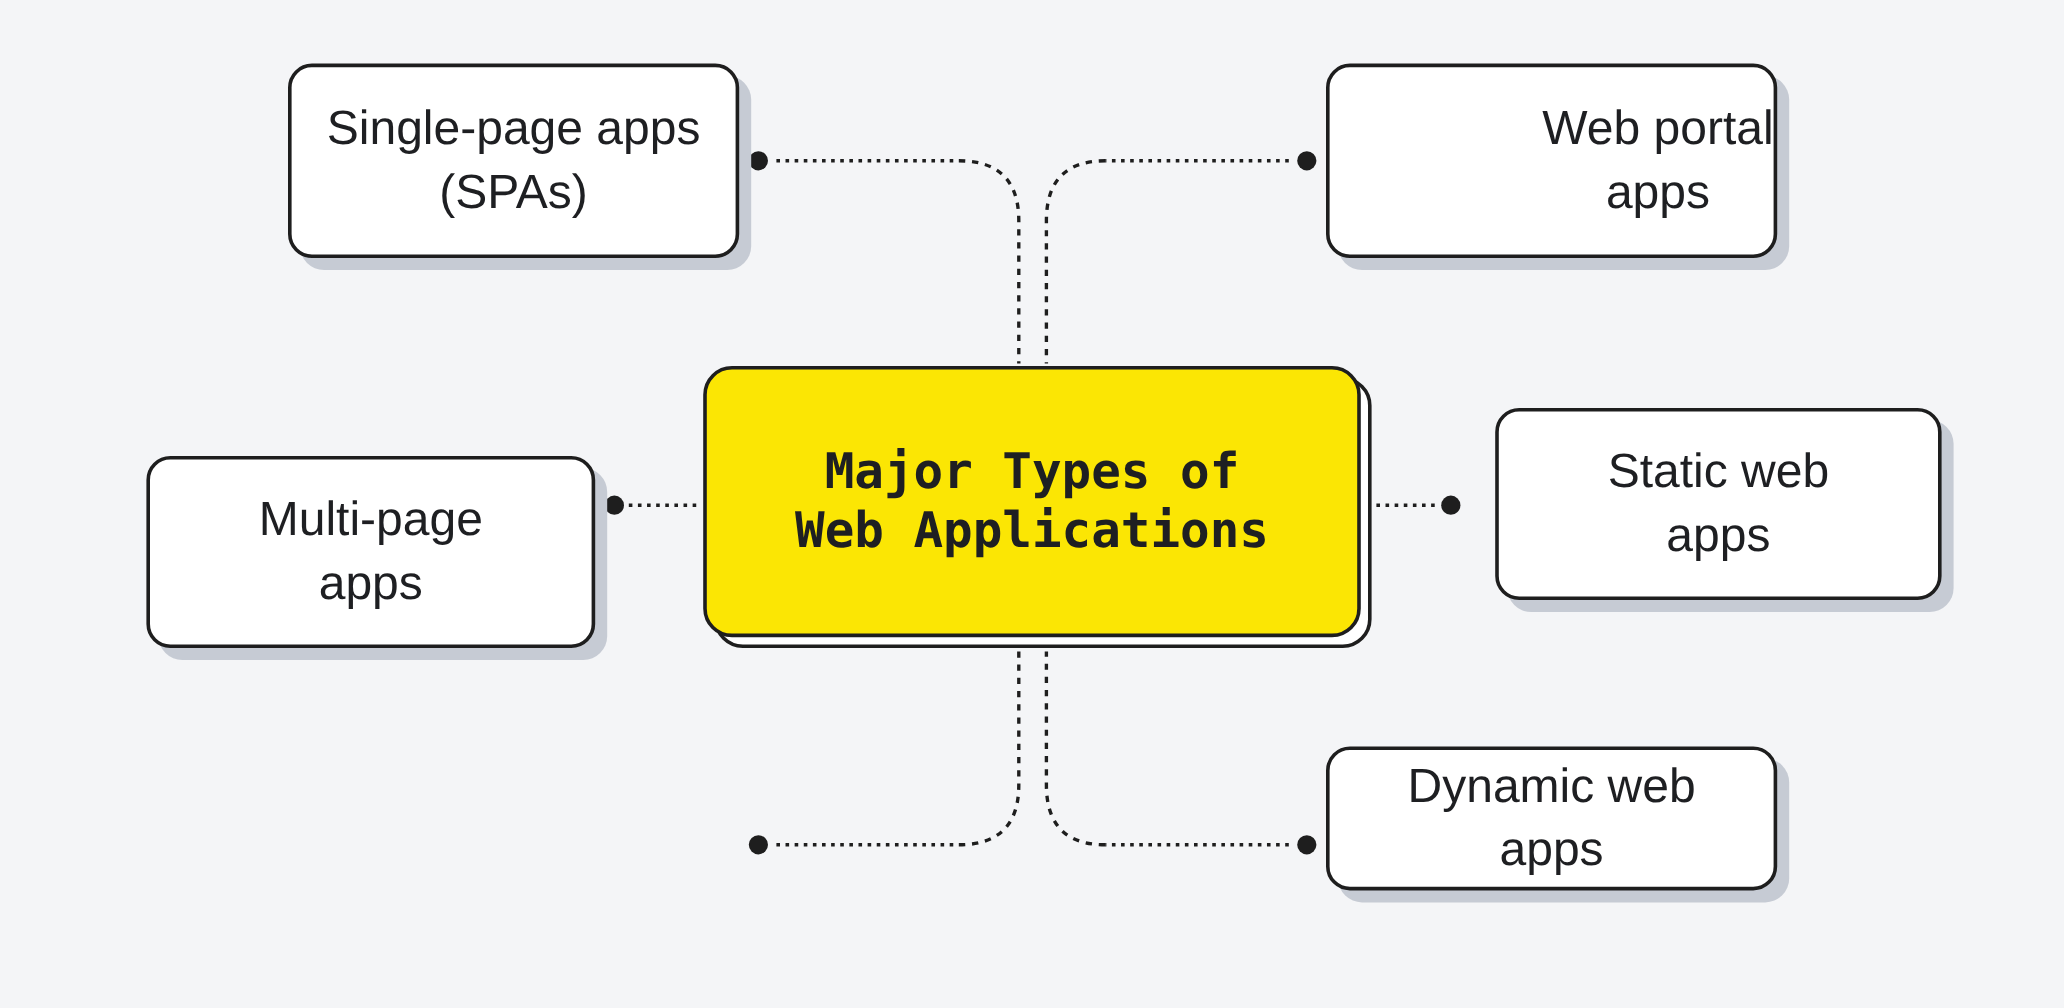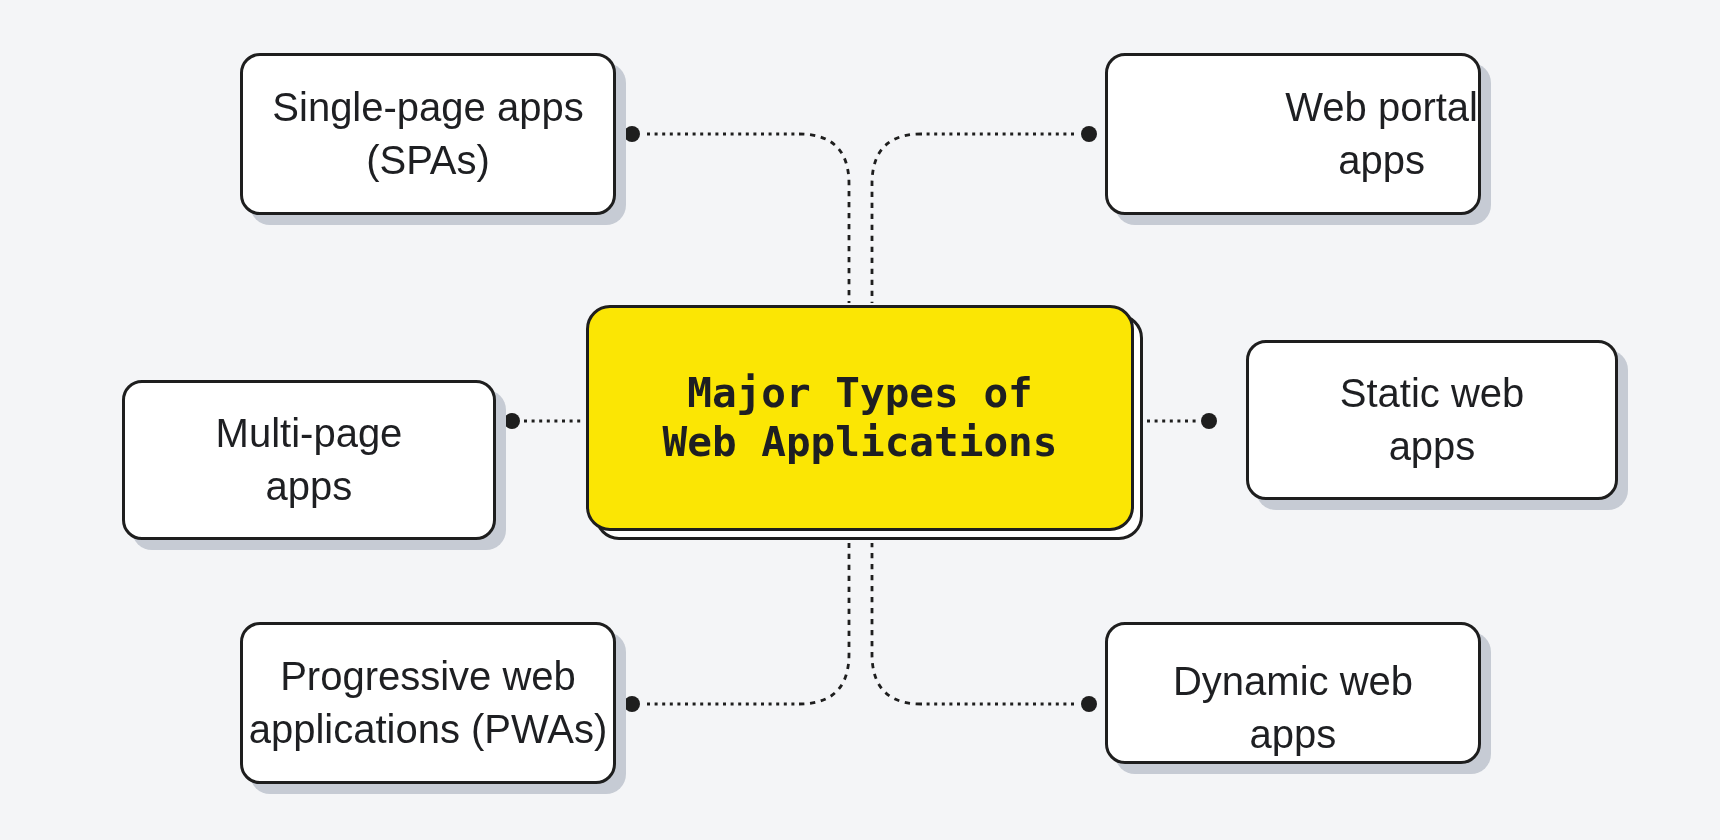--- a/index.html
+++ b/index.html
@@ -51,21 +51,21 @@
     font-weight: 500;
     color: var(--text);
     text-align: center;
     white-space: pre-line;
   }
   .pos-tl { left: 240px;  top: 53px;  width: 376px; height: 162px; }
   .pos-tr { left: 1105px; top: 53px;  width: 376px; height: 162px; justify-content: flex-end; }
   .pos-ml { left: 122px;  top: 340px; width: 374px; height: 160px; margin-top: 40px; }
   .pos-mr { left: 1226px; top: 340px; width: 372px; height: 160px; margin-left: 20px; }
   .pos-bl { left: 240px;  top: 622px; width: 376px; height: 162px; }
-  .pos-br { left: 1105px; top: 622px; width: 376px; height: 142px; align-items: flex-end; }
+  .pos-br { left: 1105px; top: 622px; width: 376px; height: 120px; }
   .center-stack {
     position: absolute;
     left: 586px; top: 305px;
     width: 548px; height: 226px;
   }
   .center-card-behind {
     position: absolute;
     left: 9px; top: 9px;
     width: 548px; height: 226px;
     background: var(--node-fill);
@@ -137,24 +137,20 @@
   <div class="node pos-ml">
     <div class="node-label">Multi-page
 apps</div>
   </div>
 
   <div class="node pos-mr">
     <div class="node-label">Static web
 apps</div>
   </div>
 
-  <div class="node pos-bl">
-    <div class="node-label">Progressive web
-applications (PWAs)</div>
-  </div>
 
   <div class="node pos-br">
     <div class="node-label">Dynamic web
 apps</div>
   </div>
 
   <div class="center-stack">
     <div class="center-card-behind"></div>
     <div class="center-node">
       <div class="center-label">Major Types of

